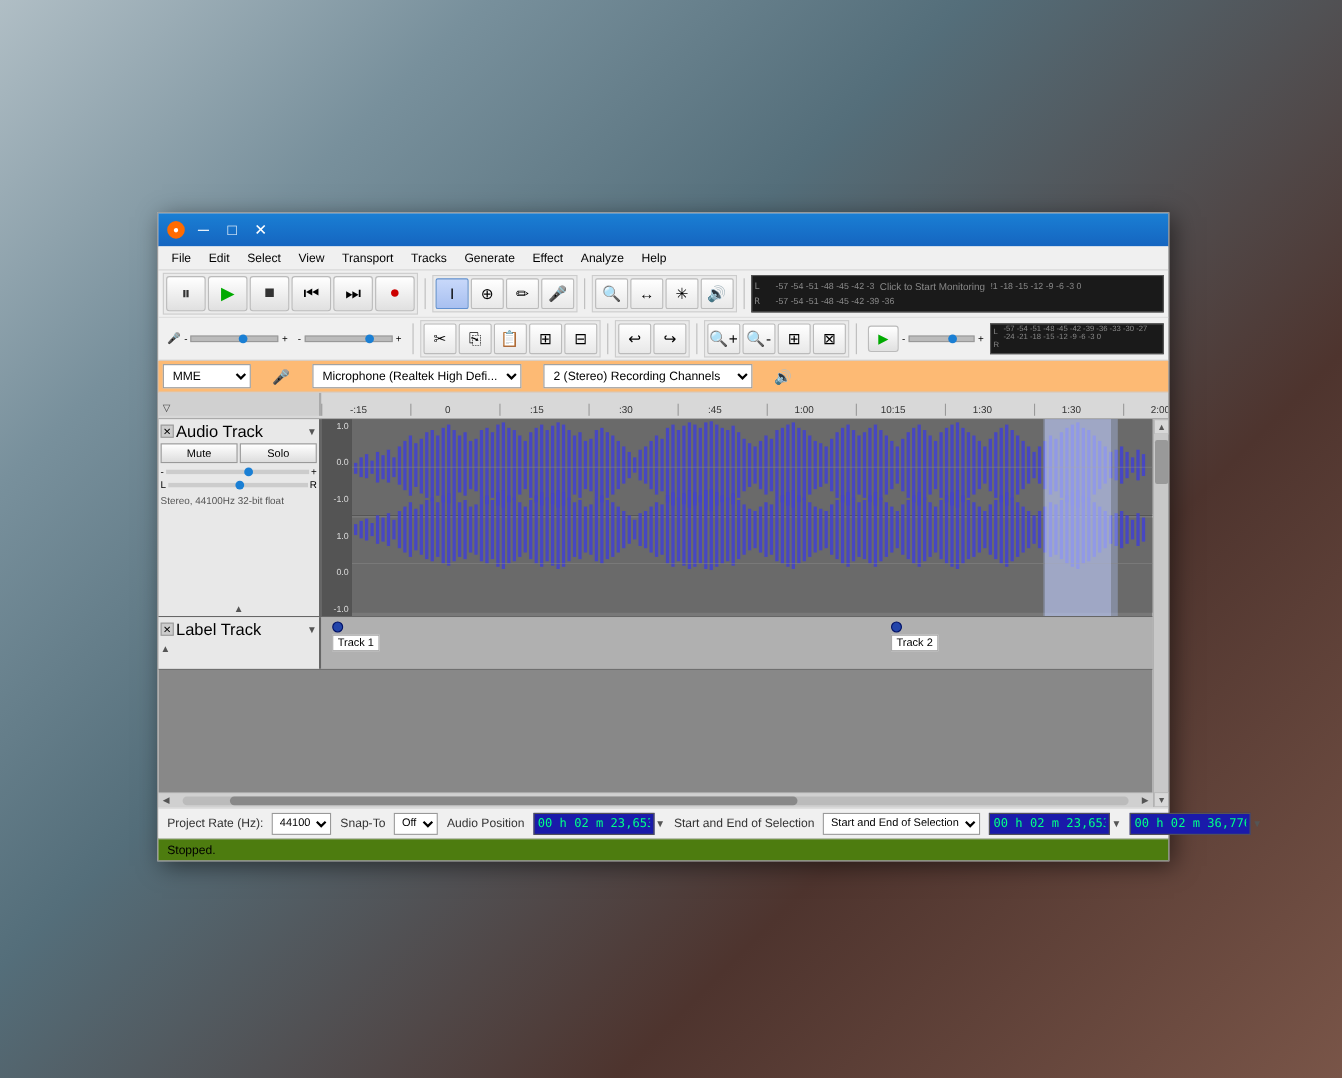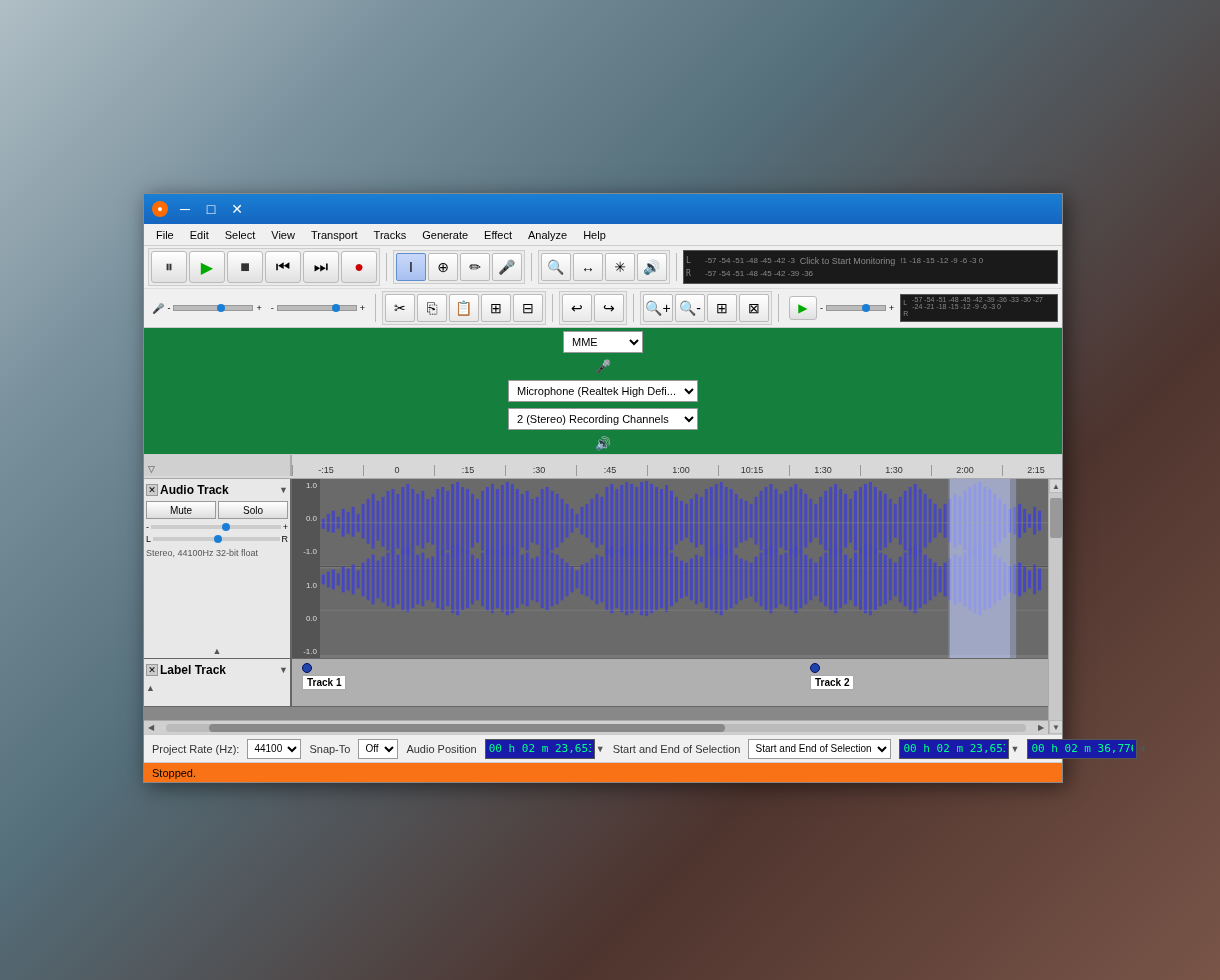--- a/index.html
+++ b/index.html
@@ -141,25 +141,24 @@
     }
     .transport-btn.play { color: #00aa00; }
     .transport-btn.record { color: #cc0000; }
     .transport-btn.stop { color: #333; }
     .transport-btn.pause { color: #333; }
 
     
     .device-row {
       display: flex;
       align-items: center;
-      gap: 6px;
+      gap: 20px;
       padding: 3px 4px;
-      background: #15803d;
+      background: #fdba74;
       border-bottom: 1px solid #ccc;
-      flex-direction: column;
     }
     .device-select {
       height: 22px;
       font-size: 11px;
       border: 1px solid #999;
       background: white;
       padding: 0 4px;
       cursor: pointer;
     }
     .device-icon {
@@ -175,21 +174,21 @@
       padding-bottom: 2px;
       border-bottom: 1px solid #aaa;
       flex-shrink: 0;
       overflow: hidden;
       position: relative;
     }
     .ruler-inner {
       display: flex;
       align-items: flex-end;
       padding-left: 148px;
-      gap: 6px;
+      gap: 16px;
       width: 100%;
     }
     .ruler-mark {
       font-size: 9px;
       color: #333;
       width: 65px;
       text-align: center;
       border-left: 1px solid #999;
       padding-left: 2px;
       padding-bottom: 1px;
@@ -225,22 +224,22 @@
       height: 12px;
       background: #ccc;
       border: 1px solid #999;
       font-size: 9px;
       cursor: pointer;
       display: flex;
       align-items: center;
       justify-content: center;
     }
     .track-name {
-      font-size: 12px;
-      font-weight: bold;
+      font-size: 15px;
+      font-weight: normal;
       color: #000;
       flex: 1;
     }
     .track-dropdown-arrow {
       font-size: 9px;
       color: #555;
     }
     .track-mute-solo {
       display: flex;
       gap: 2px;
@@ -352,21 +351,20 @@
       flex: 1;
       position: relative;
       background: #b0b0b0;
     }
     .label-marker {
       position: absolute;
       top: 4px;
       display: flex;
       flex-direction: column;
       align-items: flex-start;
-      font-weight: bold;
     }
     .label-marker-pin {
       width: 10px;
       height: 10px;
       background: #2244aa;
       border-radius: 50%;
       border: 1px solid #001166;
       cursor: pointer;
     }
     .label-marker-text {
@@ -453,21 +451,21 @@
       color: #00ff88;
       font-family: monospace;
       font-size: 11px;
       border: 1px solid #555;
       padding: 0 3px;
       text-align: center;
     }
 
     
     .bottom-status {
-      background: #f97316;
+      background: #4d7c0f;
       height: 20px;
       border-top: 1px solid #ccc;
       display: flex;
       align-items: center;
       padding: 0 8px;
       font-size: 11px;
       flex-shrink: 0;
     }
 
     

